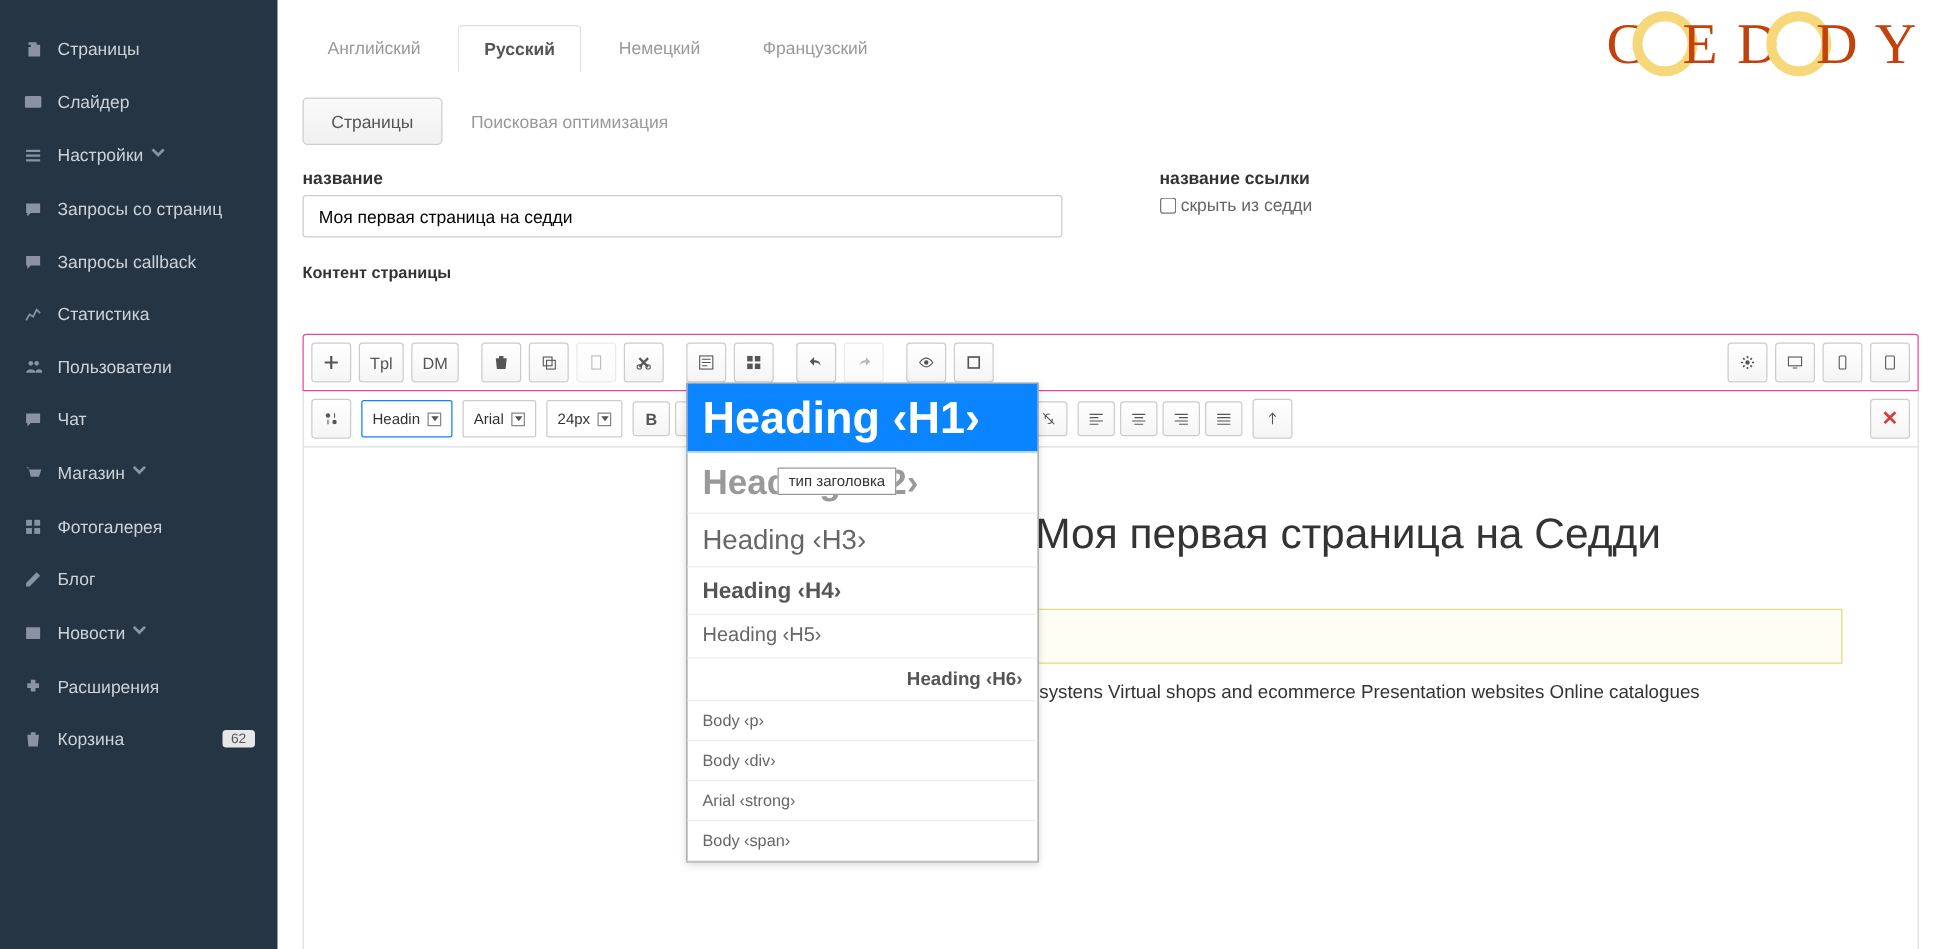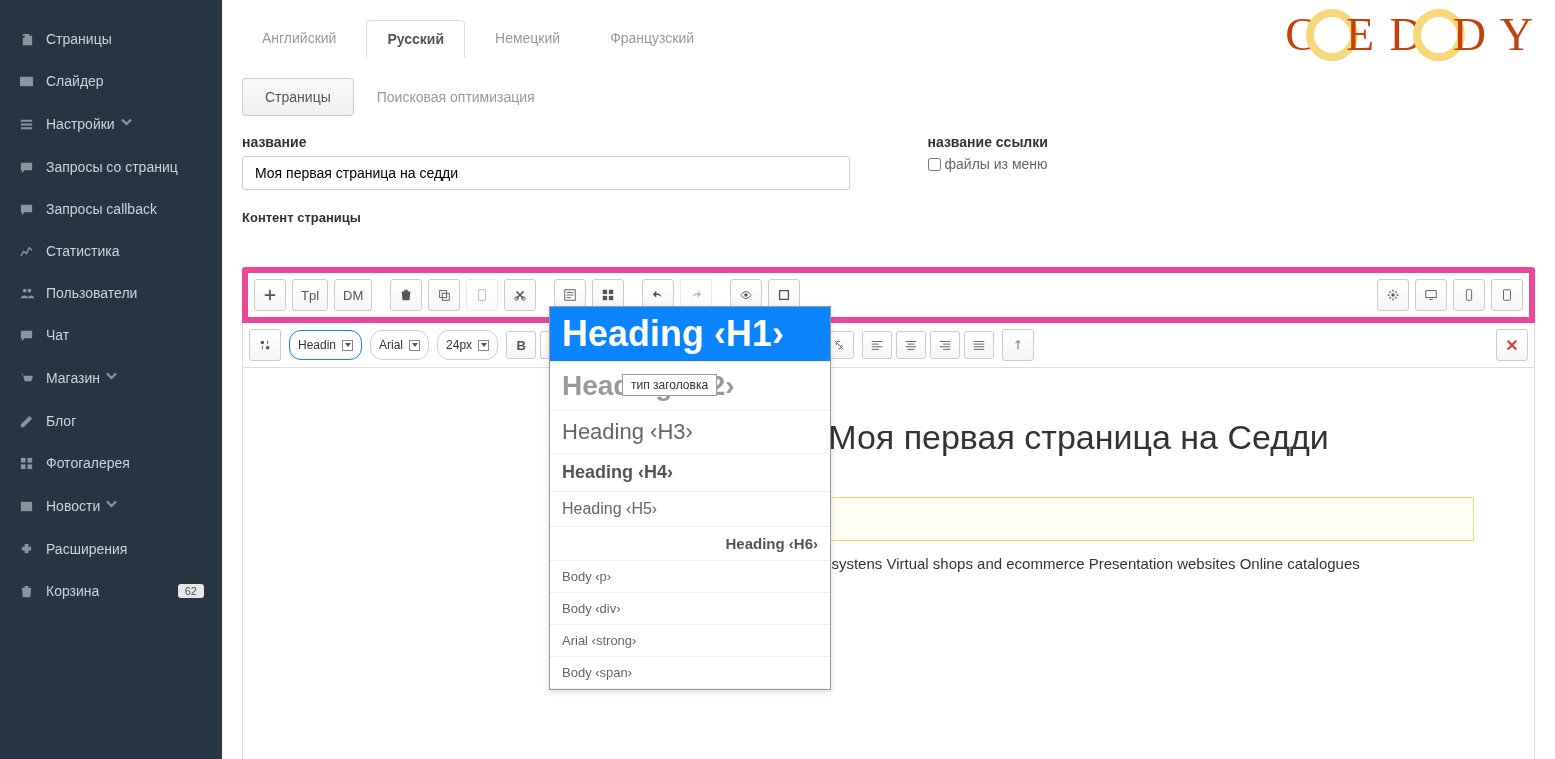--- a/index.html
+++ b/index.html
@@ -20,27 +20,27 @@
 .tabs2 { display: flex; gap: 0; margin: 20px 0 18px; }
 .tabs2 .tab { padding: 10px 22px; color: #999; cursor: pointer; font-size: 14px; border: 1px solid transparent; border-radius: 4px; }
 .tabs2 .tab.active { color: #555; border-color: #ccc; background: linear-gradient(#fafafa, #f0f0f0); }
 .form-row { display: flex; gap: 78px; margin-bottom: 20px; }
 .form-col { flex: 1; }
 .lbl { font-size: 14px; font-weight: 600; color: #333; margin-bottom: 6px; display: block; }
 .txt-input { width: 100%; max-width: 630px; padding: 8px 12px; border: 1px solid #ccc; border-radius: 3px; font-size: 14px; }
 .chk-row { display: flex; align-items: center; gap: 4px; font-size: 14px; color: #666; }
 .chk-row input { width: 13px; height: 13px; }
 .content-lbl { font-weight: 600; margin-bottom: 6px; }
-.toolbar { border: 6px solid #ec4899; padding: 6px; display: flex; flex-wrap: wrap; gap: 6px; align-items: center; border-radius: 3px 3px 0 0; margin-top: 42px; }
+.toolbar { border: 1px solid #ec4899; padding: 6px; display: flex; flex-wrap: wrap; gap: 6px; align-items: center; border-radius: 3px 3px 0 0; margin-top: 42px; }
 .tbtn { min-width: 32px; height: 32px; border: 1px solid #ccc; background: linear-gradient(#fff,#f5f5f5); border-radius: 3px; display: inline-flex; align-items: center; justify-content: center; cursor: pointer; font-size: 13px; color: #555; }
 .tbtn svg { width: 14px; height: 14px; fill: #555; }
 .tbtn.tpl { padding: 0 8px; font-weight: 500; }
 .tbtn.right { margin-left: auto; }
 .toolbar2 { border: 1px solid #ddd; border-top: 0; padding: 6px; display: flex; gap: 8px; align-items: center; position: relative; }
-.sel { height: 30px; border: 1px solid #ccc; border-radius: 12px; background: #fff; padding: 0 8px; font-size: 12px; display: inline-flex; align-items: center; cursor: pointer; position: relative; }
+.sel { height: 30px; border: 1px solid #ccc; border-radius: 2px; background: #fff; padding: 0 8px; font-size: 12px; display: inline-flex; align-items: center; cursor: pointer; position: relative; }
 .sel.active { border-color: #0a84ff; }
 .sel .dd { margin-left: 6px; border: 1px solid #888; width: 11px; height: 11px; display: inline-flex; align-items: center; justify-content: center; }
 .sel .dd::after { content: ""; border-left: 3px solid transparent; border-right: 3px solid transparent; border-top: 4px solid #555; }
 .tgroup { display: flex; gap: 4px; }
 .tgroup .tbtn { min-width: 30px; height: 28px; }
 .closebtn { color: #d43f3a; font-weight: bold; font-size: 16px; margin-left: auto; }
 .dropdown { position: absolute; top: 306px; left: 327px; width: 282px; background: #fff; border: 1px solid #999; z-index: 10; box-shadow: 0 2px 6px rgba(0,0,0,.15); }
 .dropdown .item { padding: 8px 12px; cursor: pointer; color: #666; border-bottom: 1px solid #eee; }
 .dropdown .item.h1 { background: #0a84ff; color: #fff; font-size: 36px; font-weight: 600; padding: 6px 12px; }
 .dropdown .item.h2 { font-size: 28px; font-weight: 700; color: #999; }
@@ -136,35 +136,35 @@
           </svg>
         </span>
         <span>Магазин</span>
         <span class="chev"><svg width="10" height="10" viewBox="0 0 10 10">
             <path d="M2 3l3 3 3-3" stroke="#8993a1" fill="none" stroke-width="1.5"></path>
           </svg></span>
       </div>
     <div class="side-item">
         <span class="ico">
           <svg viewBox="0 0 16 16">
-            <path d="M11 2l3 3-9 9H2v-3z"></path>
-          </svg>
-        </span>
-        <span>Блог</span>
-      </div>
-    <div class="side-item">
-        <span class="ico">
-          <svg viewBox="0 0 16 16">
             <rect x="2" y="2" width="5" height="5"></rect>
             <rect x="9" y="2" width="5" height="5"></rect>
             <rect x="2" y="9" width="5" height="5"></rect>
             <rect x="9" y="9" width="5" height="5"></rect>
           </svg>
         </span>
         <span>Фотогалерея</span>
+      </div>
+    <div class="side-item">
+        <span class="ico">
+          <svg viewBox="0 0 16 16">
+            <path d="M11 2l3 3-9 9H2v-3z"></path>
+          </svg>
+        </span>
+        <span>Блог</span>
       </div>
     <div class="side-item">
         <span class="ico">
           <svg viewBox="0 0 16 16">
             <rect x="2" y="3" width="12" height="10"></rect>
           </svg>
         </span>
         <span>Новости</span>
         <span class="chev"><svg width="10" height="10" viewBox="0 0 10 10">
             <path d="M2 3l3 3 3-3" stroke="#8993a1" fill="none" stroke-width="1.5"></path>
@@ -206,21 +206,21 @@
 
     <div class="form-row">
       <div class="form-col">
         <label class="lbl">название</label>
         <input class="txt-input" value="Моя первая страница на седди" style="">
       </div>
       <div class="form-col">
         <label class="lbl">название ссылки</label>
         <div class="chk-row">
           <input type="checkbox" style="">
-          <span>файлы из меню</span>
+          <span>скрыть из седди</span>
         </div>
       </div>
     </div>
 
     <div class="content-lbl">Контент страницы</div>
 
     <div class="toolbar">
       <button class="tbtn">
           <svg viewBox="0 0 16 16">
             <path d="M7 2h2v5h5v2H9v5H7V9H2V7h5z"></path>

